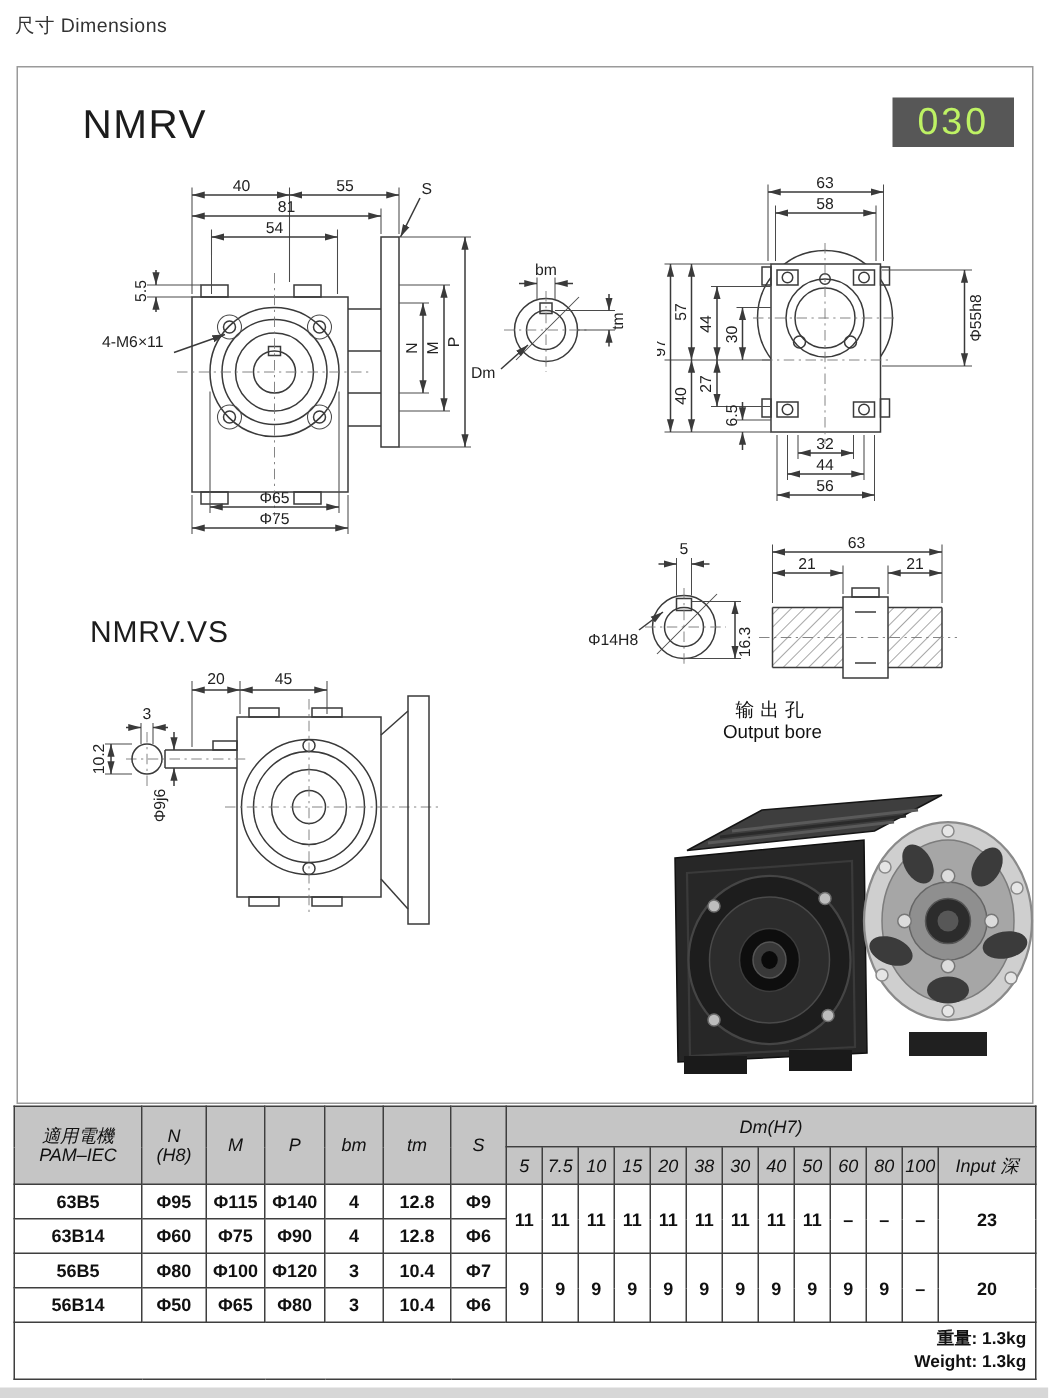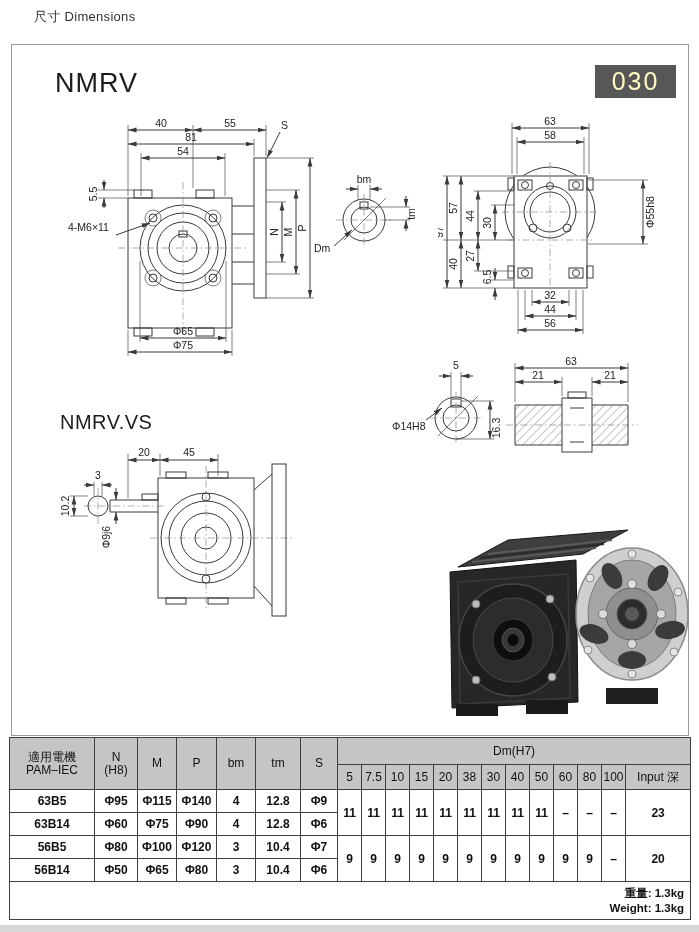--- a/index.html
+++ b/index.html
@@ -1,40 +1,40 @@
 <!DOCTYPE html>
 <html><head>
 <meta charset="utf-8">
 <style>
   html,body{margin:0;padding:0;background:#ffffff;}
   body{font-family:"Liberation Sans","DejaVu Sans",sans-serif;color:#222;}
   #page{position:relative;width:699px;height:932px;background:#fff;overflow:hidden;}
 
-  .section-title{position:absolute;left:10px;top:8px;font-size:13px;color:#333;letter-spacing:.3px;margin-left:24px;}
+  .section-title{position:absolute;left:10px;top:8px;font-size:13px;color:#333;letter-spacing:.3px;}
 
   .main-box{position:absolute;left:11px;top:44px;width:676px;height:690px;border:1px solid #9a9a9a;background:#fff;}
 
   .model-title{position:absolute;left:55px;top:68px;font-size:27px;font-weight:500;color:#1c1c1c;letter-spacing:1px;}
   .vs-title{position:absolute;left:60px;top:411px;font-size:20px;font-weight:500;color:#1c1c1c;letter-spacing:.5px;}
-  .size-badge{position:absolute;left:595px;top:65px;width:81px;height:33px;background:#575757;color:#fef9c3;
+  .size-badge{position:absolute;left:595px;top:65px;width:81px;height:33px;background:#575757;color:#bef264;
     font-size:25px;font-weight:500;display:flex;align-items:center;justify-content:center;letter-spacing:2px;}
 
   .drawing{position:absolute;}
   svg .ln{stroke:#3a3a3a;stroke-width:1;fill:none;}
   svg .thin{stroke:#4a4a4a;stroke-width:.7;fill:none;}
   svg .cl{stroke:#777;stroke-width:.6;fill:none;stroke-dasharray:7 3 1.5 3;}
   svg text{font-family:"Liberation Sans","DejaVu Sans",sans-serif;font-size:10.5px;fill:#222;}
   svg text.mid{text-anchor:middle;}
 
   .caption{position:absolute;text-align:center;font-size:12.5px;line-height:15px;color:#111;}
 
   .dim-table{position:absolute;left:9px;top:737px;width:681px;border-collapse:collapse;table-layout:fixed;
     font-size:12px;color:#111;}
   .dim-table th,.dim-table td{border:1px solid #3f3f3f;text-align:center;vertical-align:middle;padding:0;}
-  .dim-table thead th{background:#c5c5c5;font-weight:400;white-space:pre-line;line-height:13px;}
+  .dim-table thead th{background:#c5c5c5;font-weight:400;white-space:pre-line;line-height:13px;font-style:italic;}
   .dim-table .hr1{height:27px;}
   .dim-table .hr2{height:25px;}
   .dim-table tbody tr{height:23px;font-weight:bold;}
   .dim-table .note-row{height:38px;}
   .dim-table .note-cell{text-align:right;padding:3px 6px 3px 40px;font-size:11.5px;line-height:15px;background:#fff;}
 
   .bottom-strip{position:absolute;left:0;top:925px;width:699px;height:7px;background:#d7d7d7;}
 </style>
 </head>
 <body>
@@ -284,20 +284,24 @@
       <line class="thin" x1="238" y1="46" x2="238" y2="7"></line>
     <line class="thin" x1="172" y1="40" x2="172" y2="21"></line>
       <line class="thin" x1="202" y1="40" x2="202" y2="21"></line>
     <line class="ln" x1="125" y1="12" x2="238" y2="12" marker-start="url(#a4)" marker-end="url(#a4)"></line>
     <text class="mid" x="181" y="9">63</text>
     <line class="ln" x1="125" y1="26" x2="172" y2="26" marker-start="url(#a4)" marker-end="url(#a4)"></line>
     <text class="mid" x="148" y="23">21</text>
     <line class="ln" x1="202" y1="26" x2="238" y2="26" marker-start="url(#a4)" marker-end="url(#a4)"></line>
     <text class="mid" x="220" y="23">21</text>
   </svg>
+  <div class="caption" style="left:440px;top:466px;width:150px;">
+    <div style="letter-spacing:4px;">输出孔</div>
+    <div>Output bore</div>
+  </div>
 
   <div class="vs-title">NMRV.VS</div>
   <svg class="drawing" style="left:58px;top:438px;" width="245" height="205" viewBox="0 0 245 205">
     <defs>
       <marker id="a5" markerWidth="10" markerHeight="8" refX="8.5" refY="3" orient="auto-start-reverse" markerUnits="userSpaceOnUse">
         <path d="M0,0.6 L8.5,3 L0,5.4 z" fill="#3a3a3a"></path>
       </marker>
     </defs>
 
     <rect class="ln" x="100" y="40" width="96" height="120"></rect>

